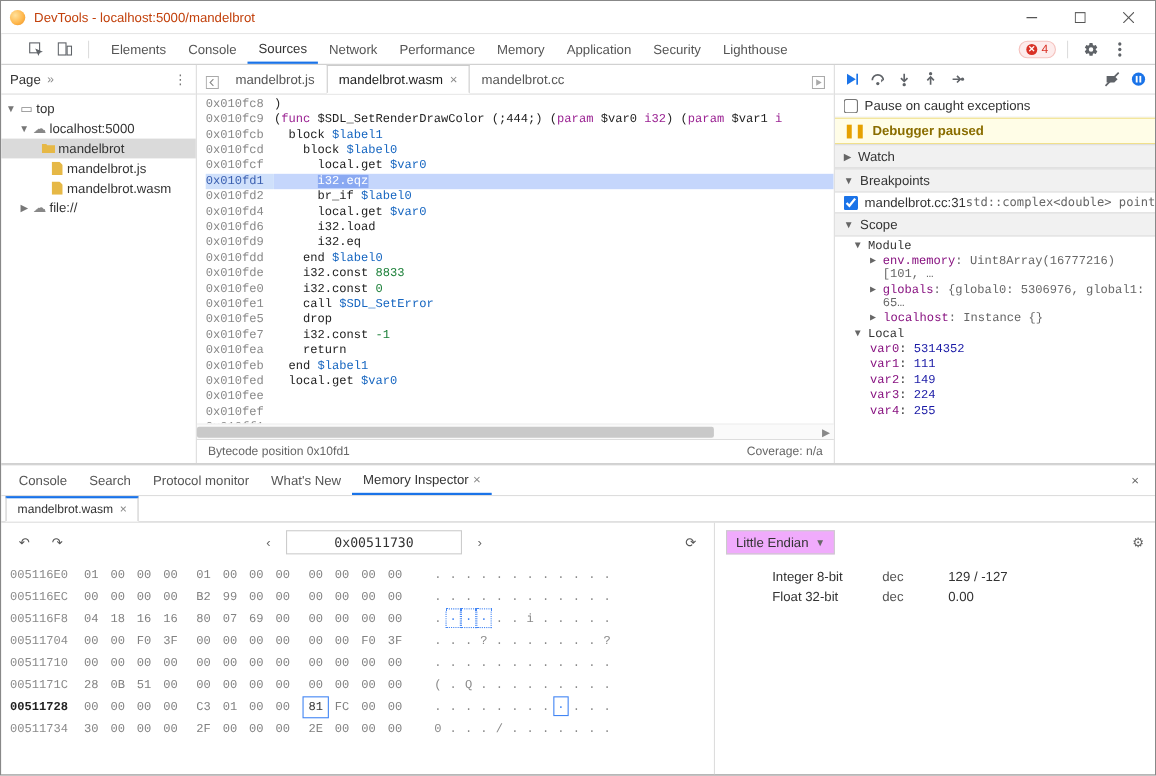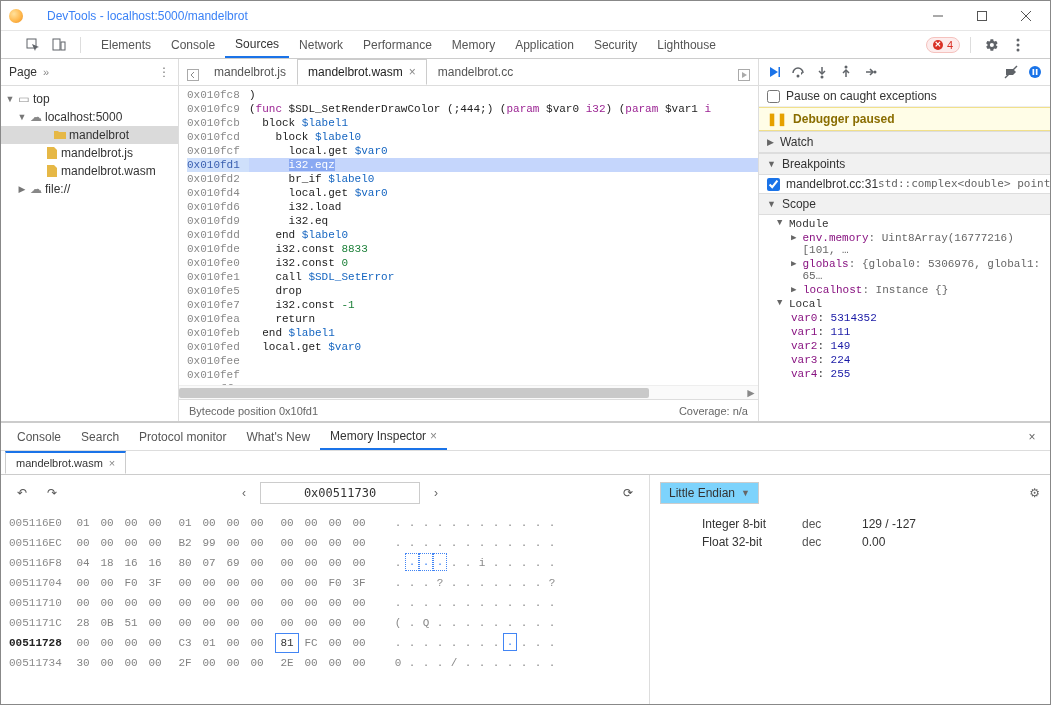--- a/index.html
+++ b/index.html
@@ -24,21 +24,21 @@
   align-items: center;
   padding: 0 2px 0 8px;
   background: #fff;
   border-bottom: 1px solid #e6e6e6;
 }
 .title-logo {
   width: 14px; height: 14px; border-radius: 50%;
   background: radial-gradient(circle at 35% 35%, #ffe19c 0%, #ffb84d 55%, #e88b1f 100%);
   margin-right: 8px;
 }
-.titlebar .title { flex: 1; color: #3b82f6; font-size: 12px; margin-left: 16px; }
+.titlebar .title { flex: 1; color: #c2410c; font-size: 12px; }
 .win-btn { width: 44px; height: 28px; display: flex; align-items: center; justify-content: center; color: #555; }
 .win-btn svg { width: 10px; height: 10px; }
 
 
 .maintab {
   height: 28px;
   display: flex;
   align-items: center;
   border-bottom: 1px solid #ccc;
   padding: 0 21px;
@@ -146,21 +146,21 @@
 .hex-row .bytes{display:flex;}
 .hex-row .bytes span{width:24px;text-align:center;color:#828282;}
 .hex-row .bytes .g{margin-right:6px;}
 .hex-row .bytes .sel{border:1px solid #4285f4;color:#333;line-height:18px;height:20px;width:24px;}
 .hex-row .asc{margin-left:14px;color:#8a8a8a;letter-spacing:0;display:flex;}
 .hex-row .asc span{width:14px;text-align:center;}
 .hex-row .asc .b{border:1px dotted #4285f4;color:#4285f4;height:18px;line-height:16px;}
 .hex-row .asc .bf{border:1px solid #4285f4;color:#4285f4;height:18px;line-height:16px;}
 .val-pane{width:400px;display:flex;flex-direction:column;}
 .val-tb{height:36px;display:flex;align-items:center;padding:0 10px;gap:6px;border-bottom:0;}
-.endian-sel{height:22px;border:1px solid #ccc;padding:0 8px;display:flex;align-items:center;gap:6px;cursor:pointer;color:#333;background:#7dd3fc;}
+.endian-sel{height:22px;border:1px solid #ccc;padding:0 8px;display:flex;align-items:center;gap:6px;cursor:pointer;color:#333;background:#f0abfc;}
 .val-tb .sp{flex:1}
 .val-tb .gear{color:#666;}
 .val-rows{padding:4px 12px;}
 .val-row{display:flex;padding:2px 0;color:#333;margin-left:40px;}
 .val-row .c1{width:100px;}
 .val-row .c2{width:60px;color:#555;}
 .val-row .c3{}
 svg{display:block;}
 </style>
 </head>
@@ -245,21 +245,21 @@
       <div class="tree-row">
           <span class="tw">▼</span>
           <span class="ic ic-frame">▭</span>
           <span class="nm">top</span>
         </div>
       <div class="tree-row" style="padding-left:16px;">
           <span class="tw">▼</span>
           <span class="ic ic-cloud">☁</span>
           <span class="nm">localhost:5000</span>
         </div>
-      <div class="tree-row sel" style="padding-left:40px;">
+      <div class="tree-row sel" style="padding-left:24px;">
           <span class="tw"></span>
           <span class="ic ic-folder">
             <svg width="12" height="10" viewBox="0 0 12 10">
               <path d="M0 1h4l1 1h7v7H0z"></path>
             </svg>
           </span>
           <span class="nm">mandelbrot</span>
         </div>
       <div class="tree-row" style="padding-left:32px;">
           <span class="tw"></span>

